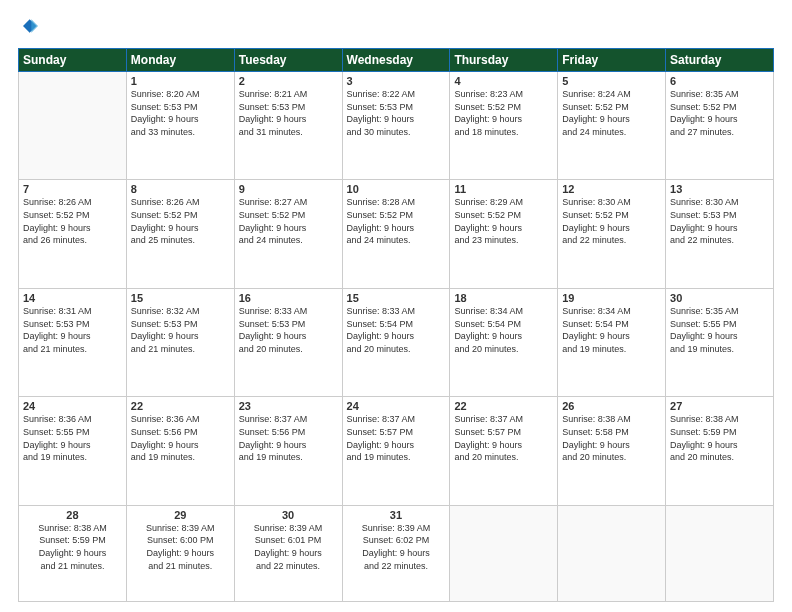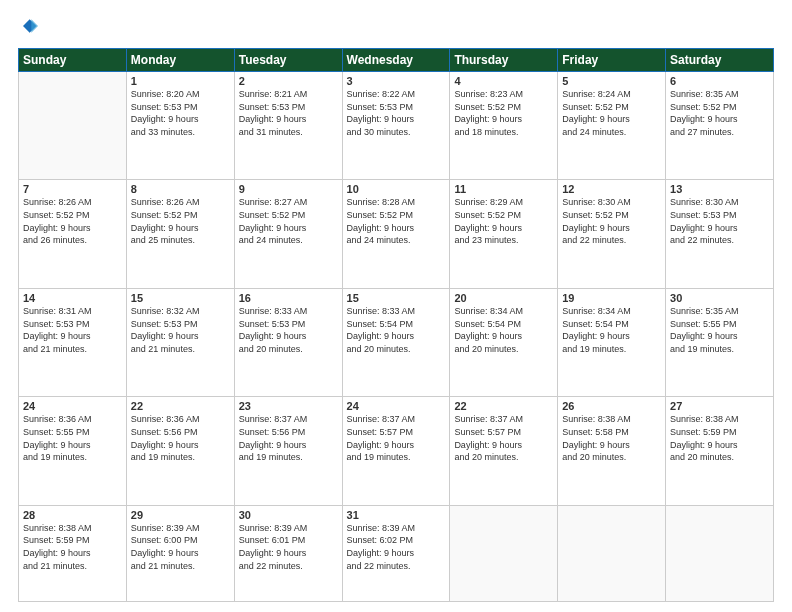--- a/index.html
+++ b/index.html
@@ -88,20 +88,21 @@
     .day-info {
       font-size: 9px;
       color: #333;
       line-height: 1.4;
     }
     .empty-cell {
       background: #f9f9f9;
     }
     .calendar tr:last-child td {
       height: 78px;
+      text-align: center;
     }
   </style>
 </head>
 <body>
 
 <div class="page">
   <div class="header">
     <div class="logo">
       <div>
         <svg class="logo-icon" viewBox="0 0 24 20">
@@ -252,21 +253,21 @@
             <div class="day-info">and 20 minutes.</div>
           </td>
           <td>
             <span class="day-num">15</span>
             <div class="day-info">Sunrise: 8:33 AM</div>
             <div class="day-info">Sunset: 5:54 PM</div>
             <div class="day-info">Daylight: 9 hours</div>
             <div class="day-info">and 20 minutes.</div>
           </td>
           <td>
-            <span class="day-num">20</span>
+            <span class="day-num">18</span>
             <div class="day-info">Sunrise: 8:34 AM</div>
             <div class="day-info">Sunset: 5:54 PM</div>
             <div class="day-info">Daylight: 9 hours</div>
             <div class="day-info">and 20 minutes.</div>
           </td>
           <td>
             <span class="day-num">19</span>
             <div class="day-info">Sunrise: 8:34 AM</div>
             <div class="day-info">Sunset: 5:54 PM</div>
             <div class="day-info">Daylight: 9 hours</div>

